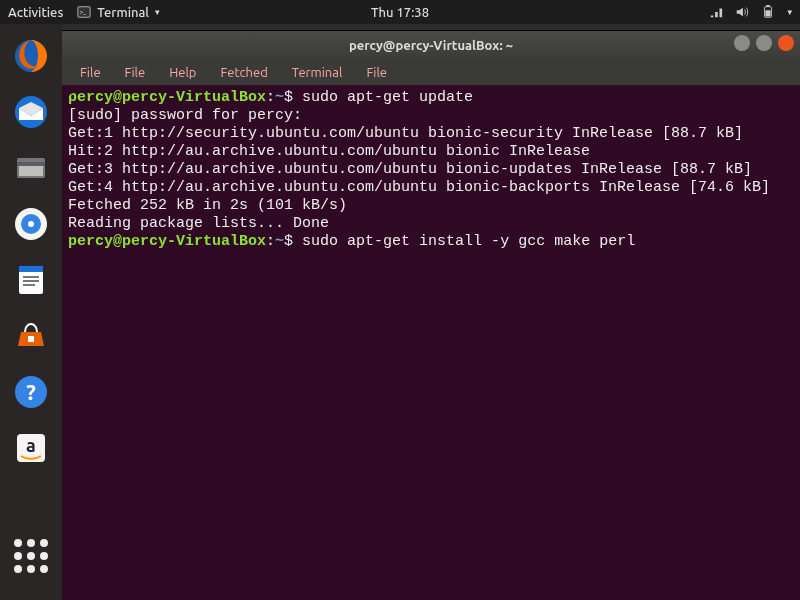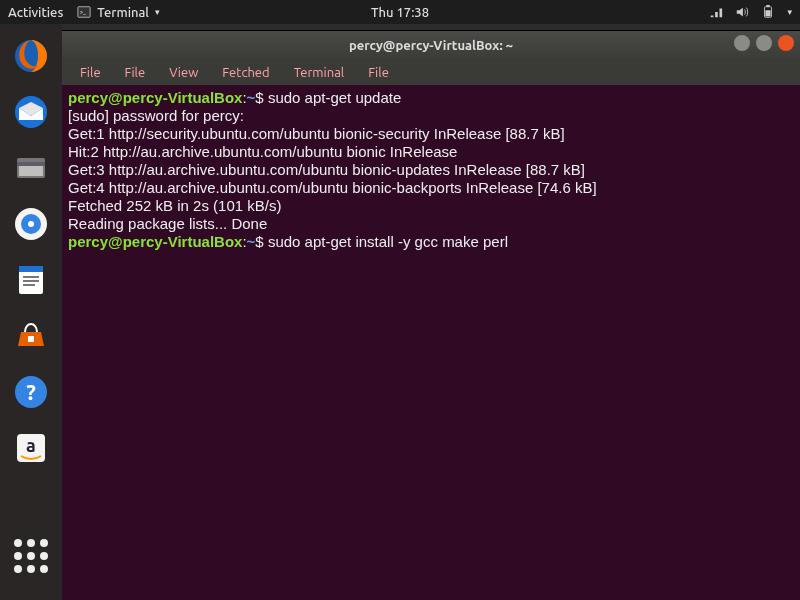--- a/index.html
+++ b/index.html
@@ -58,21 +58,21 @@
 .win-max { background:#8a8a86; }
 .win-close { background:#e95420; }
 .menubar {
   height:26px; background:#3a3a36; color:#fca5a5;
   display:flex; align-items:center; gap:8px;
   padding:0 10px; font-size:13px;
 }
 .menubar span { padding:2px 8px; }
 .term-body {
   flex:1; padding:4px 6px;
-  font-family: Liberation Sans, sans-serif;
+  font-family: Liberation Mono, monospace;
   font-size:15px; line-height:18px;
   color:#fff; white-space:pre; overflow:hidden;border-radius:30px;
 }
 .t-green { color:#8ae234; font-weight:bold; }
 .t-blue { color:#729fcf; font-weight:bold; }
 .t-white { color:#eeeeec; }
 </style>
 </head>
 <body>
 
@@ -192,21 +192,21 @@
     <span>percy@percy-VirtualBox: ~</span>
     <div class="win-controls">
       <div class="win-btn win-min"></div>
       <div class="win-btn win-max"></div>
       <div class="win-btn win-close"></div>
     </div>
   </div>
   <div class="menubar">
     <span>File</span>
     <span>File</span>
-    <span>View</span>
+    <span>Help</span>
     <span>Fetched</span>
     <span>Terminal</span>
     <span>File</span>
   </div>
   <div class="term-body" id="term-body"><span class="t-green">percy@percy-VirtualBox</span><span class="t-white">:</span><span class="t-blue">~</span><span class="t-white">$ </span><span class="t-white">sudo apt-get update</span>
 <span class="t-white">[sudo] password for percy:</span>
 <span class="t-white">Get:1 http://security.ubuntu.com/ubuntu bionic-security InRelease [88.7 kB]</span>
 <span class="t-white">Hit:2 http://au.archive.ubuntu.com/ubuntu bionic InRelease</span>
 <span class="t-white">Get:3 http://au.archive.ubuntu.com/ubuntu bionic-updates InRelease [88.7 kB]</span>
 <span class="t-white">Get:4 http://au.archive.ubuntu.com/ubuntu bionic-backports InRelease [74.6 kB]</span>

